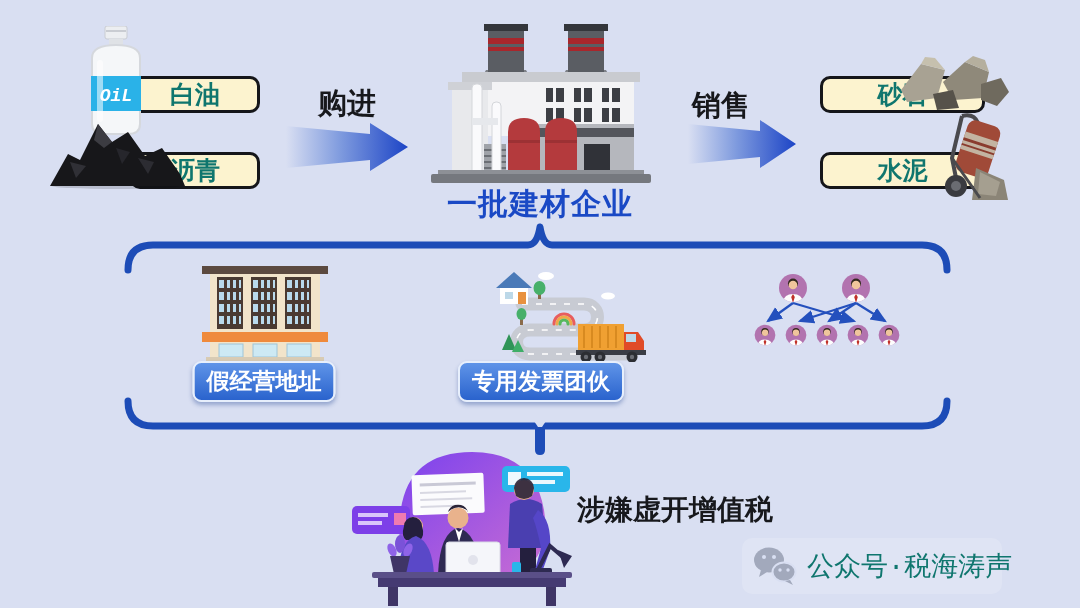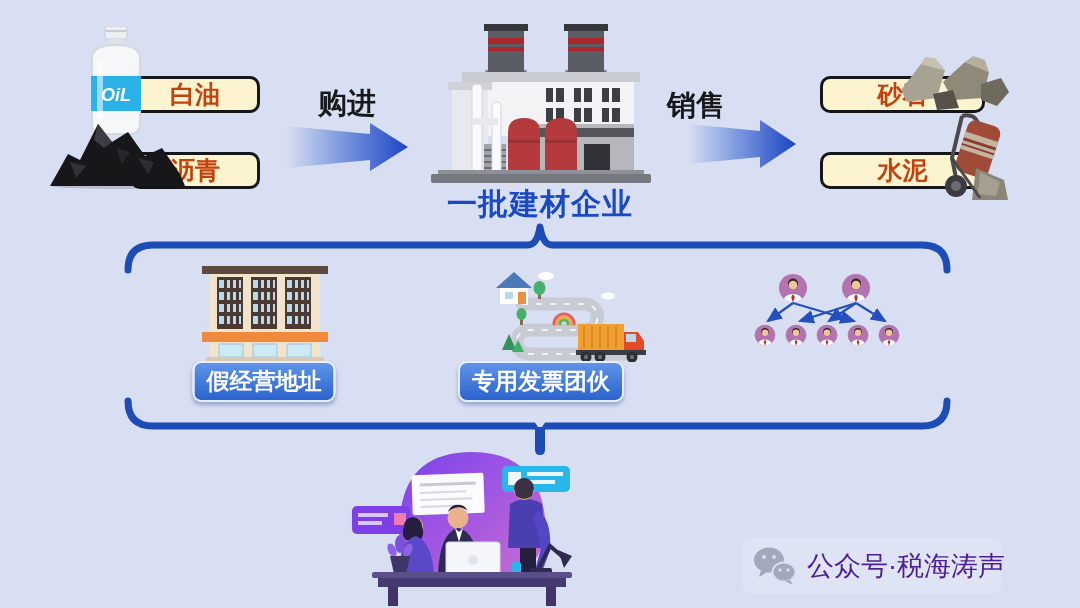--- a/index.html
+++ b/index.html
@@ -1,31 +1,31 @@
 <!DOCTYPE html>
 <html><head>
 <meta charset="utf-8">
 <style>
   html,body{margin:0;padding:0;background:#d9dff2;}
   .stage{position:relative;width:1052px;height:608px;background:#d9dff2;overflow:hidden;
-         font-family:Liberation Sans, sans-serif;}
+         font-family:Liberation Mono, monospace;}
   .abs{position:absolute;}
   .ybox{position:absolute;height:37px;background:#fcf3cf;border:3px solid #15161a;border-radius:10px;
-        display:flex;align-items:center;justify-content:center;font-size:25px;font-weight:bold;color:#c2410c;
+        display:flex;align-items:center;justify-content:center;font-size:25px;font-weight:bold;color:#0f766e;
         box-sizing:border-box;z-index:1;}
   .icon-front{z-index:2;}
   .bbox{position:absolute;transform:translateX(-50%);padding:3px 12px;
         background:linear-gradient(180deg,#5f94e8,#2a63cd);border:2px solid #e7effc;border-radius:9px;
         color:#fff;font-size:23px;font-weight:bold;box-shadow:0 3px 4px rgba(23,61,140,.35);
         white-space:nowrap;z-index:3;}
   .flowlab{position:absolute;font-size:29px;font-weight:bold;color:#17181c;z-index:1;}
   .title{position:absolute;transform:translateX(-50%);font-size:30px;font-weight:bold;color:#1a49c5;
          letter-spacing:1px;white-space:nowrap;z-index:3;text-align:right;}
   .concl{position:absolute;font-size:28px;font-weight:bold;color:#17181c;line-height:36px;white-space:nowrap;}
-  .wm{position:absolute;display:flex;align-items:center;gap:9px;color:#4c1d95;font-size:27px;}
+  .wm{position:absolute;display:flex;align-items:center;gap:9px;color:#0f766e;font-size:27px;}
   .wm-bg{position:absolute;left:742px;top:538px;width:260px;height:56px;border-radius:10px;
          background:rgba(255,255,255,0.16);}
   svg{display:block;}
 </style>
 </head>
 <body>
 
 <div class="stage">
 
   <svg class="abs icon-front" style="left:84px;top:26px" width="64" height="110" viewBox="0 0 64 110">
@@ -126,21 +126,21 @@
     <rect x="44" y="62" width="10" height="90" rx="4" fill="#fafafc" stroke="#d4d6da"></rect>
     <rect x="64" y="80" width="9" height="72" rx="4" fill="#fafafc" stroke="#d4d6da"></rect>
     <rect x="44" y="96" width="26" height="7" fill="#e6e8ec"></rect>
 
     <rect x="10" y="148" width="206" height="6" fill="#8d9096"></rect>
     <rect x="3" y="152" width="220" height="9" rx="2" fill="#75787e"></rect>
   </svg>
 
   <div class="title" style="left:540px;top:184px">一批建材企业</div>
 
-  <div class="flowlab" style="left:667px;top:86px">销售</div>
+  <div class="flowlab" style="left:692px;top:86px">销售</div>
   <svg class="abs" style="left:688px;top:114px" width="108" height="60" viewBox="0 0 108 60">
     <defs>
       <linearGradient id="ag2" x1="0" y1="0" x2="1" y2="0">
         <stop offset="0" stop-color="#d9dff2"></stop>
           <stop offset="0.45" stop-color="#7e9ade"></stop>
         <stop offset="1" stop-color="#1c44c6"></stop>
       </linearGradient>
     </defs>
     <polygon points="0,10 72,17 72,6 108,30 72,54 72,43 0,50" fill="url(#ag2)"></polygon>
   </svg>
@@ -369,20 +369,21 @@
     <ellipse cx="56" cy="106" rx="4" ry="7" fill="#8f63e8" transform="rotate(25 56 106)"></ellipse>
     <polygon points="38,112 58,112 54,130 42,130" fill="#3f3566"></polygon>
 
     <rect x="20" y="128" width="200" height="6" rx="2" fill="#5a4f88"></rect>
     <rect x="26" y="134" width="188" height="9" fill="#453a72"></rect>
     <rect x="36" y="143" width="10" height="19" fill="#3f3566"></rect>
     <rect x="194" y="143" width="10" height="19" fill="#3f3566"></rect>
   </svg>
 
   <div class="concl" style="left:577px;top:494px">
+    <div>涉嫌虚开增值税</div>
   </div>
 
   <div class="wm-bg"></div>
   <div class="wm" style="left:752px;top:546px">
     <svg width="46" height="40" viewBox="0 0 46 40">
       <ellipse cx="17" cy="14" rx="15" ry="12.5" fill="#a2a9bc"></ellipse>
       <polygon points="9,24 7,31 15,26" fill="#a2a9bc"></polygon>
       <circle cx="12" cy="11" r="2" fill="#d9dff2"></circle>
       <circle cx="22" cy="11" r="2" fill="#d9dff2"></circle>
       <ellipse cx="32" cy="26" rx="11.5" ry="9.5" fill="#a2a9bc" stroke="#d9dff2" stroke-width="2"></ellipse>

